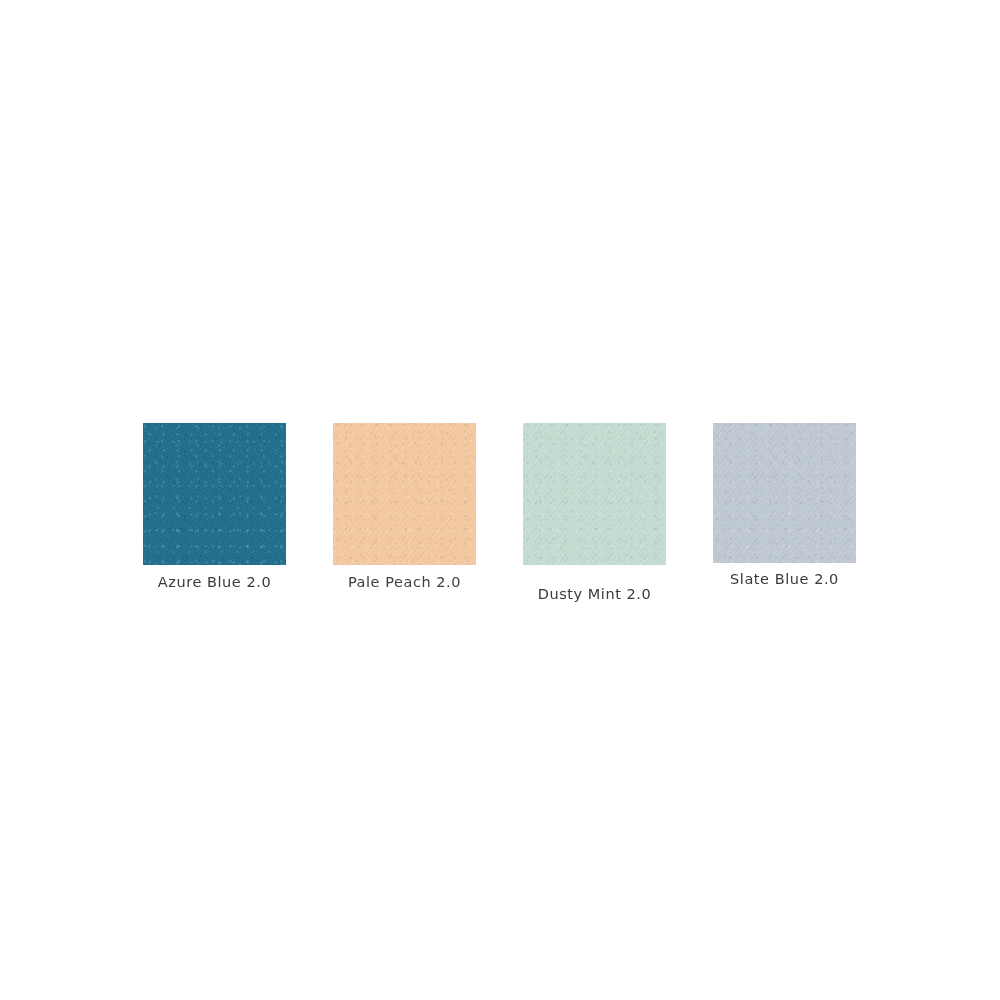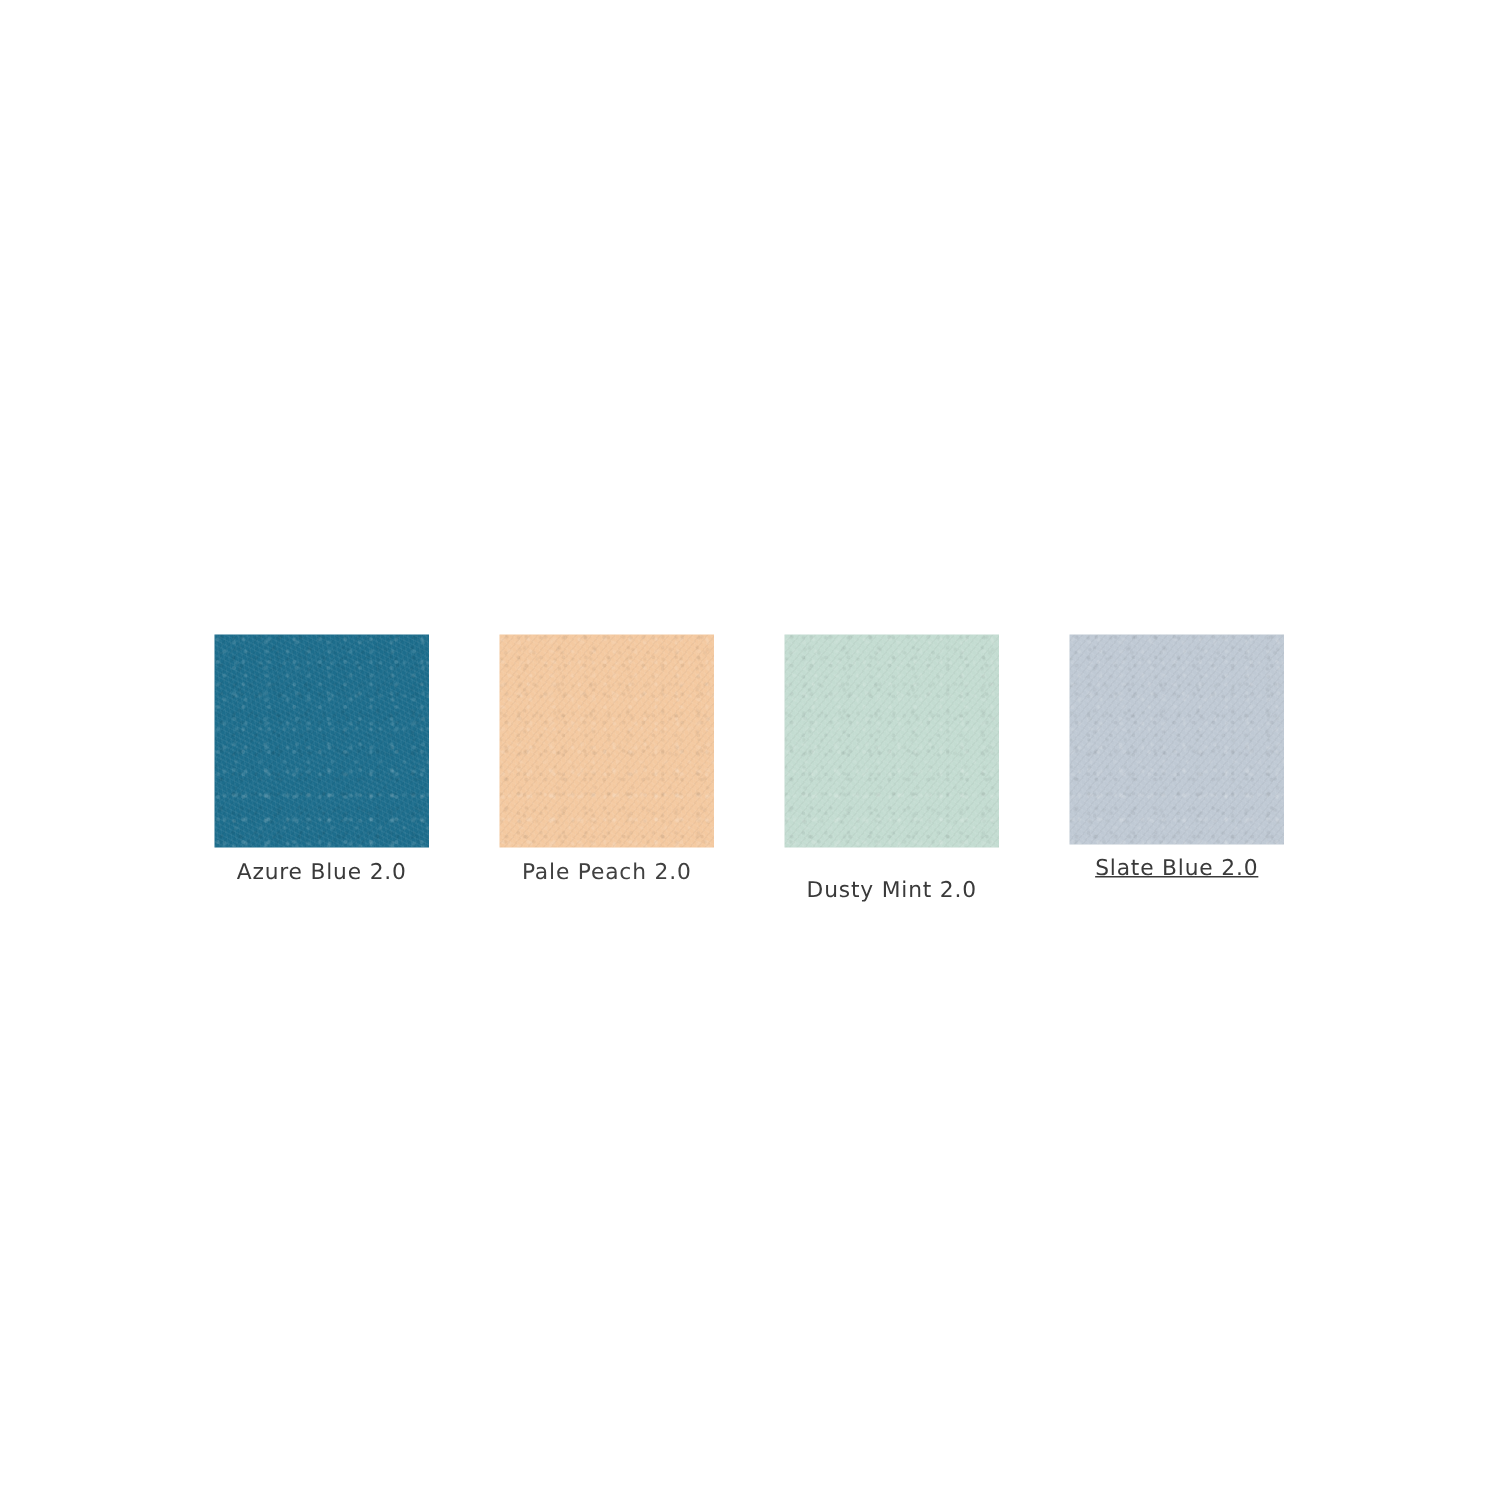--- a/index.html
+++ b/index.html
@@ -94,15 +94,15 @@
     <div class="swatch-card" style="left: 333px; top: 423px; width: 143px;">
       <div class="swatch-chip" style="width: 143px; height: 142px; background-color: rgb(244, 201, 160);"></div>
       <div class="swatch-label" style="color: #404040; margin-top: 9px;">Pale Peach 2.0</div>
     </div>
     <div class="swatch-card" style="left: 523px; top: 423px; width: 143px;">
       <div class="swatch-chip" style="width: 143px; height: 142px; background-color: rgb(195, 220, 209);"></div>
       <div class="swatch-label" style="color: rgb(58, 58, 58); margin-top: 21px;">Dusty Mint 2.0</div>
     </div>
     <div class="swatch-card" style="left: 713px; top: 423px; width: 143px;">
       <div class="swatch-chip" style="width: 143px; height: 140px; background-color: rgb(191, 201, 212);"></div>
-      <div class="swatch-label" style="color: rgb(58, 58, 58); margin-top: 8px; text-decoration: underline;">Slate Blue 2.0</div>
+      <div class="swatch-label" style="color: rgb(58, 58, 58); margin-top: 8px;">Slate Blue 2.0</div>
     </div>
   </div>
 
 </body></html>

